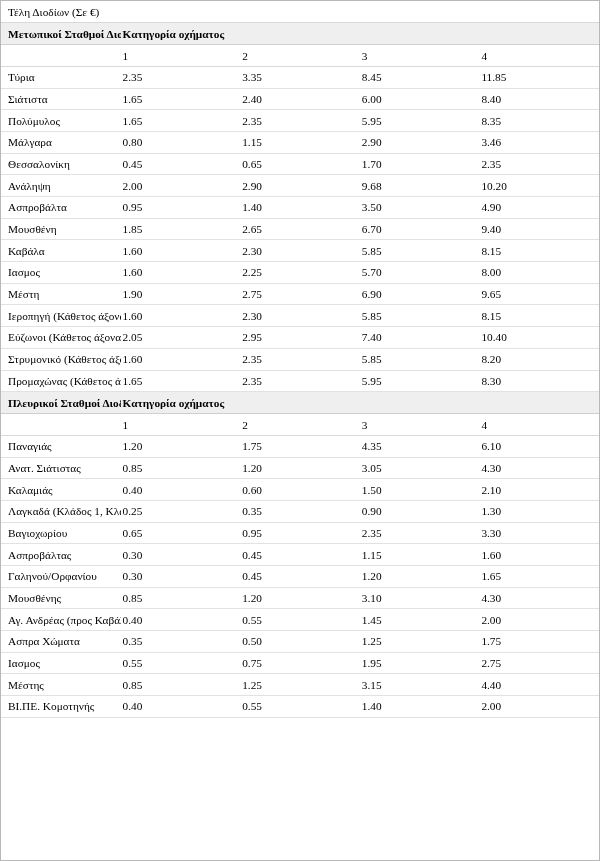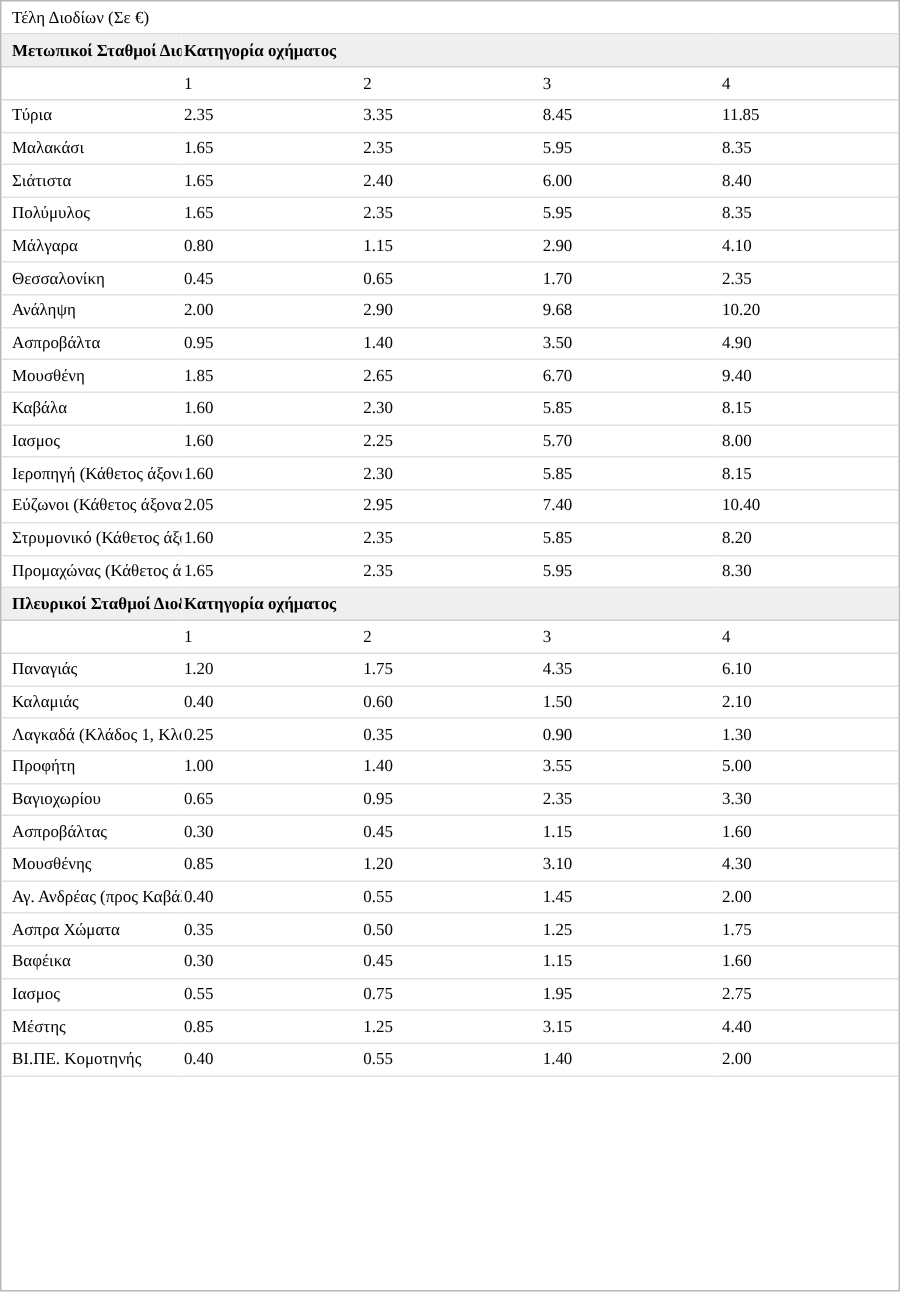--- a/index.html
+++ b/index.html
@@ -104,46 +104,39 @@
       </tr>
 
       <tr class="data-row">
         <td class="c-name">Τύρια</td>
         <td class="c-v">2.35</td>
         <td class="c-v">3.35</td>
         <td class="c-v">8.45</td>
         <td class="c-v last">11.85</td>
       </tr>
       <tr class="data-row">
-        <td class="c-name">Μαλακάσι</td>
-        <td class="c-v">1.65</td>
-        <td class="c-v">2.35</td>
-        <td class="c-v">5.95</td>
-        <td class="c-v last">8.35</td>
-      </tr>
-      <tr class="data-row">
         <td class="c-name">Σιάτιστα</td>
         <td class="c-v">1.65</td>
         <td class="c-v">2.40</td>
         <td class="c-v">6.00</td>
         <td class="c-v last">8.40</td>
       </tr>
       <tr class="data-row">
         <td class="c-name">Πολύμυλος</td>
         <td class="c-v">1.65</td>
         <td class="c-v">2.35</td>
         <td class="c-v">5.95</td>
         <td class="c-v last">8.35</td>
       </tr>
       <tr class="data-row">
         <td class="c-name">Μάλγαρα</td>
         <td class="c-v">0.80</td>
         <td class="c-v">1.15</td>
         <td class="c-v">2.90</td>
-        <td class="c-v last">4.10</td>
+        <td class="c-v last">3.46</td>
       </tr>
       <tr class="data-row">
         <td class="c-name">Θεσσαλονίκη</td>
         <td class="c-v">0.45</td>
         <td class="c-v">0.65</td>
         <td class="c-v">1.70</td>
         <td class="c-v last">2.35</td>
       </tr>
       <tr class="data-row">
         <td class="c-name">Ανάληψη</td>
@@ -172,20 +165,27 @@
         <td class="c-v">2.30</td>
         <td class="c-v">5.85</td>
         <td class="c-v last">8.15</td>
       </tr>
       <tr class="data-row">
         <td class="c-name">Ιασμος</td>
         <td class="c-v">1.60</td>
         <td class="c-v">2.25</td>
         <td class="c-v">5.70</td>
         <td class="c-v last">8.00</td>
+      </tr>
+      <tr class="data-row">
+        <td class="c-name">Μέστη</td>
+        <td class="c-v">1.90</td>
+        <td class="c-v">2.75</td>
+        <td class="c-v">6.90</td>
+        <td class="c-v last">9.65</td>
       </tr>
       <tr class="data-row">
         <td class="c-name">Ιεροπηγή (Κάθετος άξονας Σιάτιστα-Καστοριά-Κρυσταλοπηγή)</td>
         <td class="c-v">1.60</td>
         <td class="c-v">2.30</td>
         <td class="c-v">5.85</td>
         <td class="c-v last">8.15</td>
       </tr>
       <tr class="data-row">
         <td class="c-name">Εύζωνοι (Κάθετος άξονας Χαλάστρα-Εύζωνοι)</td>
@@ -221,55 +221,62 @@
         <td class="c-v last">4</td>
       </tr>
       <tr class="data-row">
         <td class="c-name">Παναγιάς</td>
         <td class="c-v">1.20</td>
         <td class="c-v">1.75</td>
         <td class="c-v">4.35</td>
         <td class="c-v last">6.10</td>
       </tr>
       <tr class="data-row">
+        <td class="c-name">Ανατ. Σιάτιστας</td>
+        <td class="c-v">0.85</td>
+        <td class="c-v">1.20</td>
+        <td class="c-v">3.05</td>
+        <td class="c-v last">4.30</td>
+      </tr>
+      <tr class="data-row">
         <td class="c-name">Καλαμιάς</td>
         <td class="c-v">0.40</td>
         <td class="c-v">0.60</td>
         <td class="c-v">1.50</td>
         <td class="c-v last">2.10</td>
       </tr>
       <tr class="data-row">
         <td class="c-name">Λαγκαδά (Κλάδος 1, Κλάδος 2, Κλάδος 3)</td>
         <td class="c-v">0.25</td>
         <td class="c-v">0.35</td>
         <td class="c-v">0.90</td>
         <td class="c-v last">1.30</td>
       </tr>
       <tr class="data-row">
-        <td class="c-name">Προφήτη</td>
-        <td class="c-v">1.00</td>
-        <td class="c-v">1.40</td>
-        <td class="c-v">3.55</td>
-        <td class="c-v last">5.00</td>
-      </tr>
-      <tr class="data-row">
         <td class="c-name">Βαγιοχωρίου</td>
         <td class="c-v">0.65</td>
         <td class="c-v">0.95</td>
         <td class="c-v">2.35</td>
         <td class="c-v last">3.30</td>
       </tr>
       <tr class="data-row">
         <td class="c-name">Ασπροβάλτας</td>
         <td class="c-v">0.30</td>
         <td class="c-v">0.45</td>
         <td class="c-v">1.15</td>
         <td class="c-v last">1.60</td>
       </tr>
       <tr class="data-row">
+        <td class="c-name">Γαληνού/Ορφανίου</td>
+        <td class="c-v">0.30</td>
+        <td class="c-v">0.45</td>
+        <td class="c-v">1.20</td>
+        <td class="c-v last">1.65</td>
+      </tr>
+      <tr class="data-row">
         <td class="c-name">Μουσθένης</td>
         <td class="c-v">0.85</td>
         <td class="c-v">1.20</td>
         <td class="c-v">3.10</td>
         <td class="c-v last">4.30</td>
       </tr>
       <tr class="data-row">
         <td class="c-name">Αγ. Ανδρέας (προς Καβάλα)</td>
         <td class="c-v">0.40</td>
         <td class="c-v">0.55</td>
@@ -277,27 +284,20 @@
         <td class="c-v last">2.00</td>
       </tr>
       <tr class="data-row">
         <td class="c-name">Ασπρα Χώματα</td>
         <td class="c-v">0.35</td>
         <td class="c-v">0.50</td>
         <td class="c-v">1.25</td>
         <td class="c-v last">1.75</td>
       </tr>
       <tr class="data-row">
-        <td class="c-name">Βαφέικα</td>
-        <td class="c-v">0.30</td>
-        <td class="c-v">0.45</td>
-        <td class="c-v">1.15</td>
-        <td class="c-v last">1.60</td>
-      </tr>
-      <tr class="data-row">
         <td class="c-name">Ιασμος</td>
         <td class="c-v">0.55</td>
         <td class="c-v">0.75</td>
         <td class="c-v">1.95</td>
         <td class="c-v last">2.75</td>
       </tr>
       <tr class="data-row">
         <td class="c-name">Μέστης</td>
         <td class="c-v">0.85</td>
         <td class="c-v">1.25</td>

